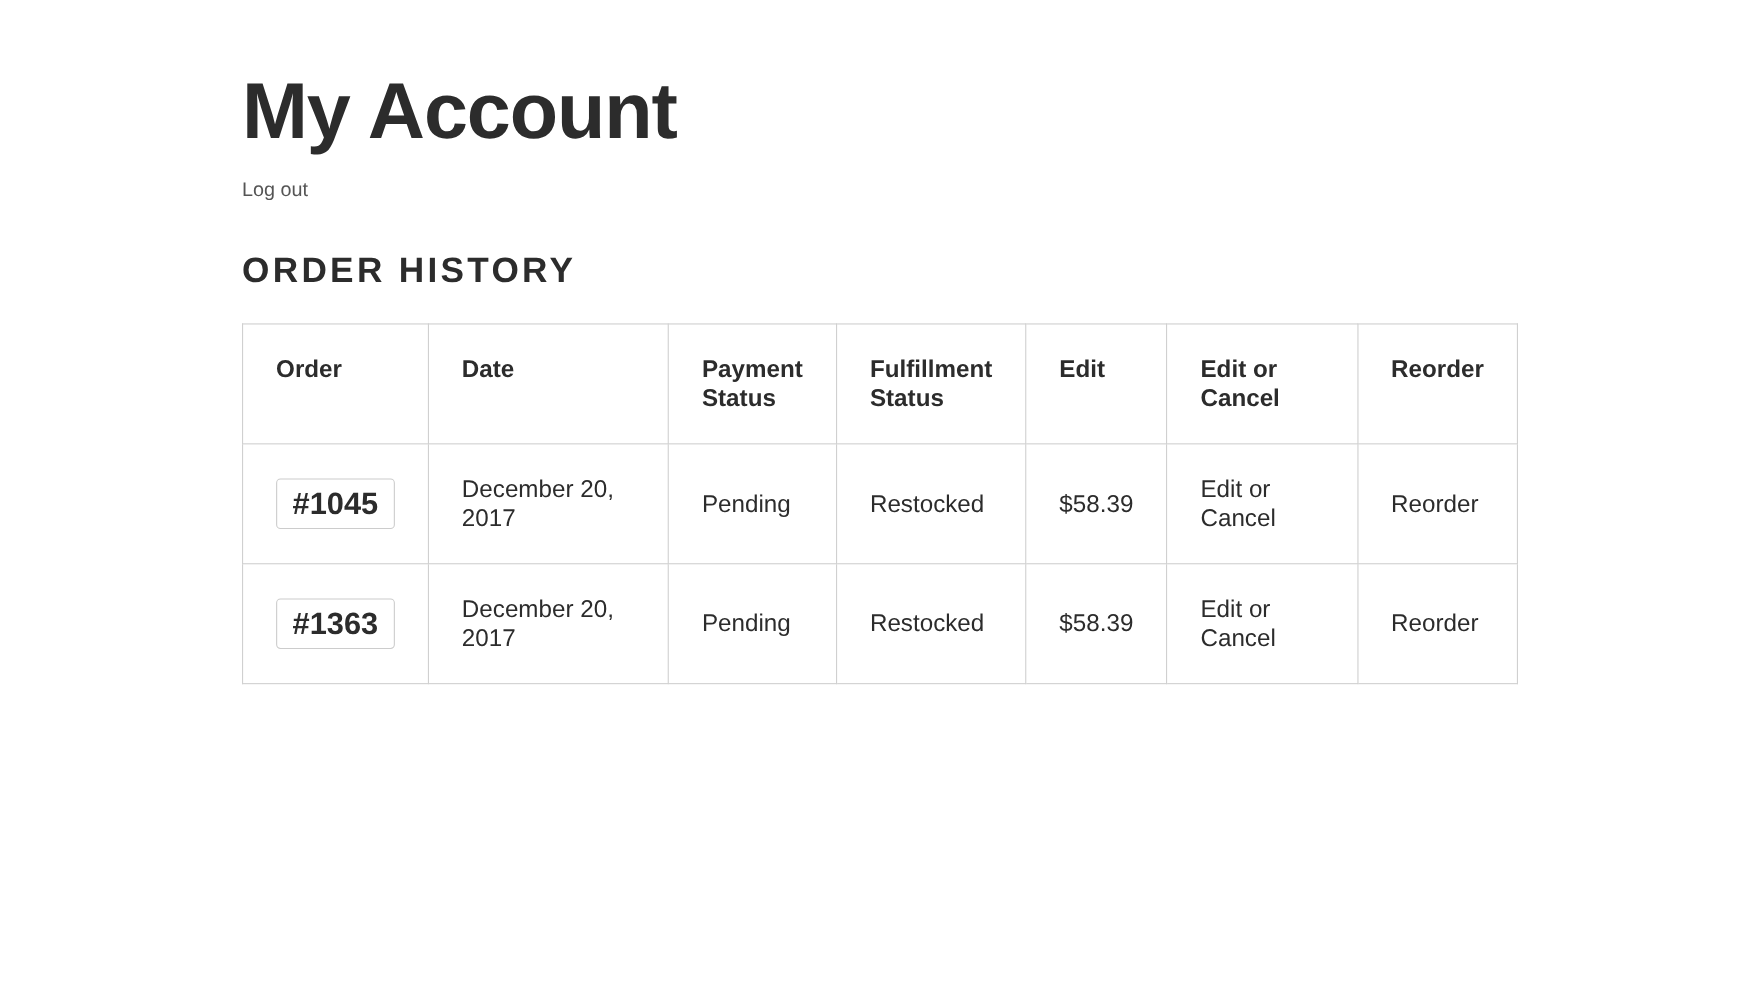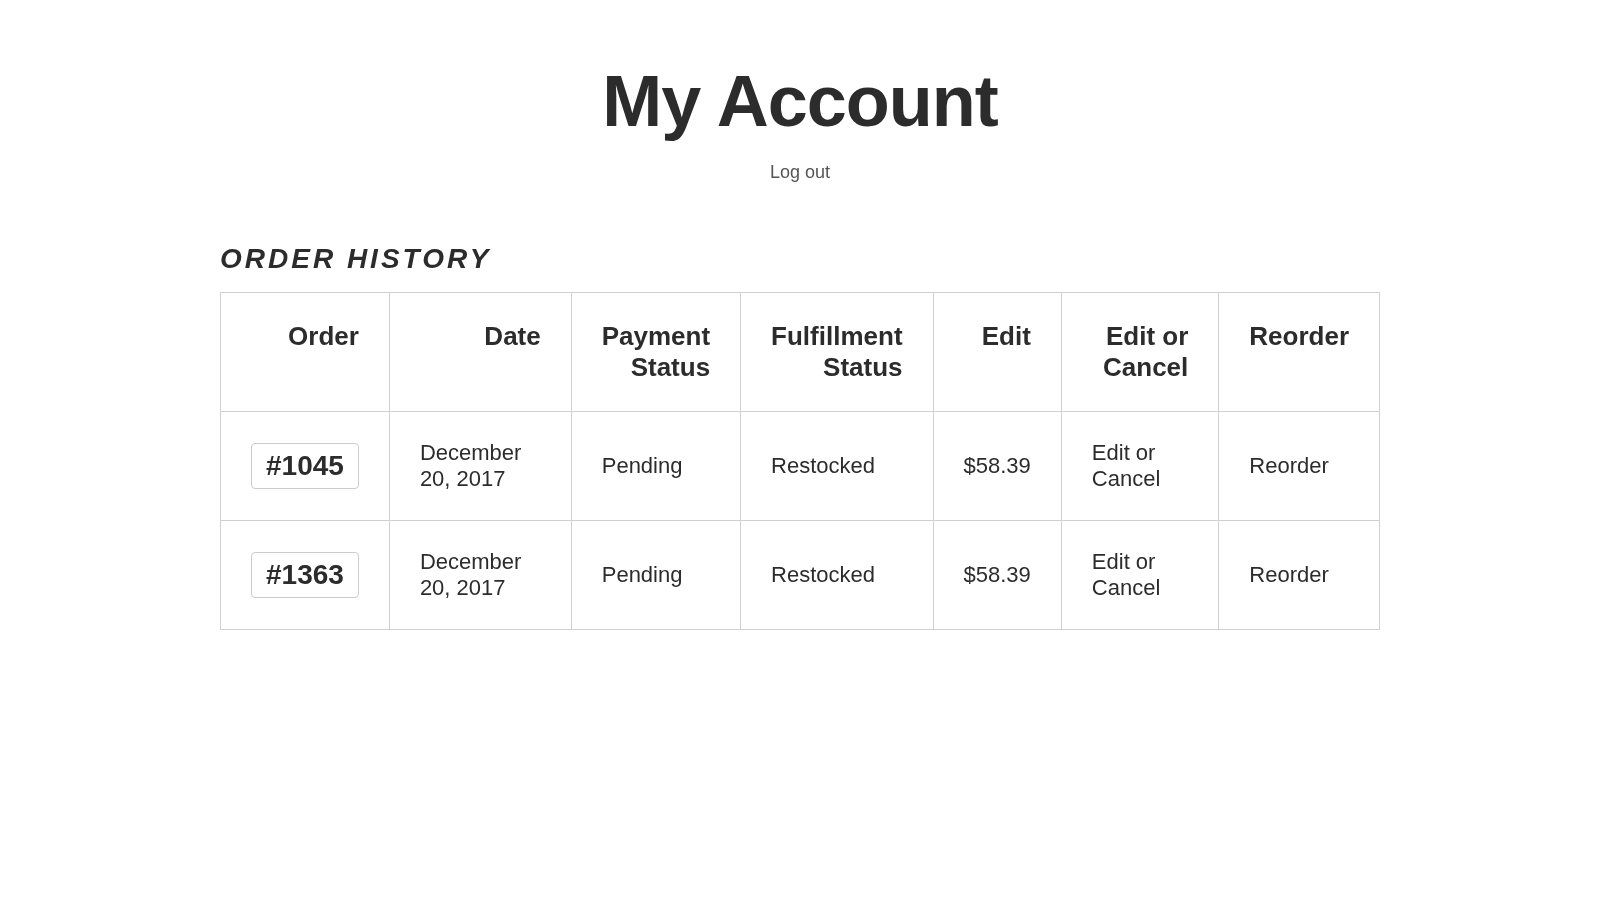--- a/index.html
+++ b/index.html
@@ -16,68 +16,66 @@
       width: 1600px;
     }
 
     .page-container {
       max-width: 1320px;
       margin: 0 auto;
       padding: 60px 80px;
     }
 
     .page-header {
-      text-align: center;
-      margin-bottom: 60px;
+      margin-bottom: 44px;
     }
 
     .page-title {
       font-size: 72px;
       font-weight: 800;
       color: #2c2c2c;
       letter-spacing: -1px;
       margin-bottom: 20px;
     }
 
     .logout-link {
       font-size: 18px;
       color: #555555;
       cursor: pointer;
       text-decoration: none;
     }
 
     .section-title {
-      font-size: 28px;
+      font-size: 32px;
       font-weight: 800;
       letter-spacing: 3px;
       text-transform: uppercase;
       color: #2c2c2c;
-      margin-bottom: 17px;
-      font-style: italic;
+      margin-bottom: 30px;
     }
 
     .orders-table {
       width: 100%;
       border-collapse: collapse;
       border: 1px solid #d0d0d0;
     }
 
     .orders-table th,
     .orders-table td {
       border: 1px solid #d0d0d0;
       padding: 28px 30px;
       vertical-align: middle;
     }
 
     .orders-table thead th {
-      font-size: 26px;
+      font-size: 22px;
       font-weight: 700;
       color: #2c2c2c;
       background: #ffffff;
-      text-align: right;
+      text-align: left;
       vertical-align: top;
     }
 
     .orders-table tbody td {
       font-size: 22px;
       color: #2c2c2c;
       background: #ffffff;
     }
 
     .order-number-badge {

